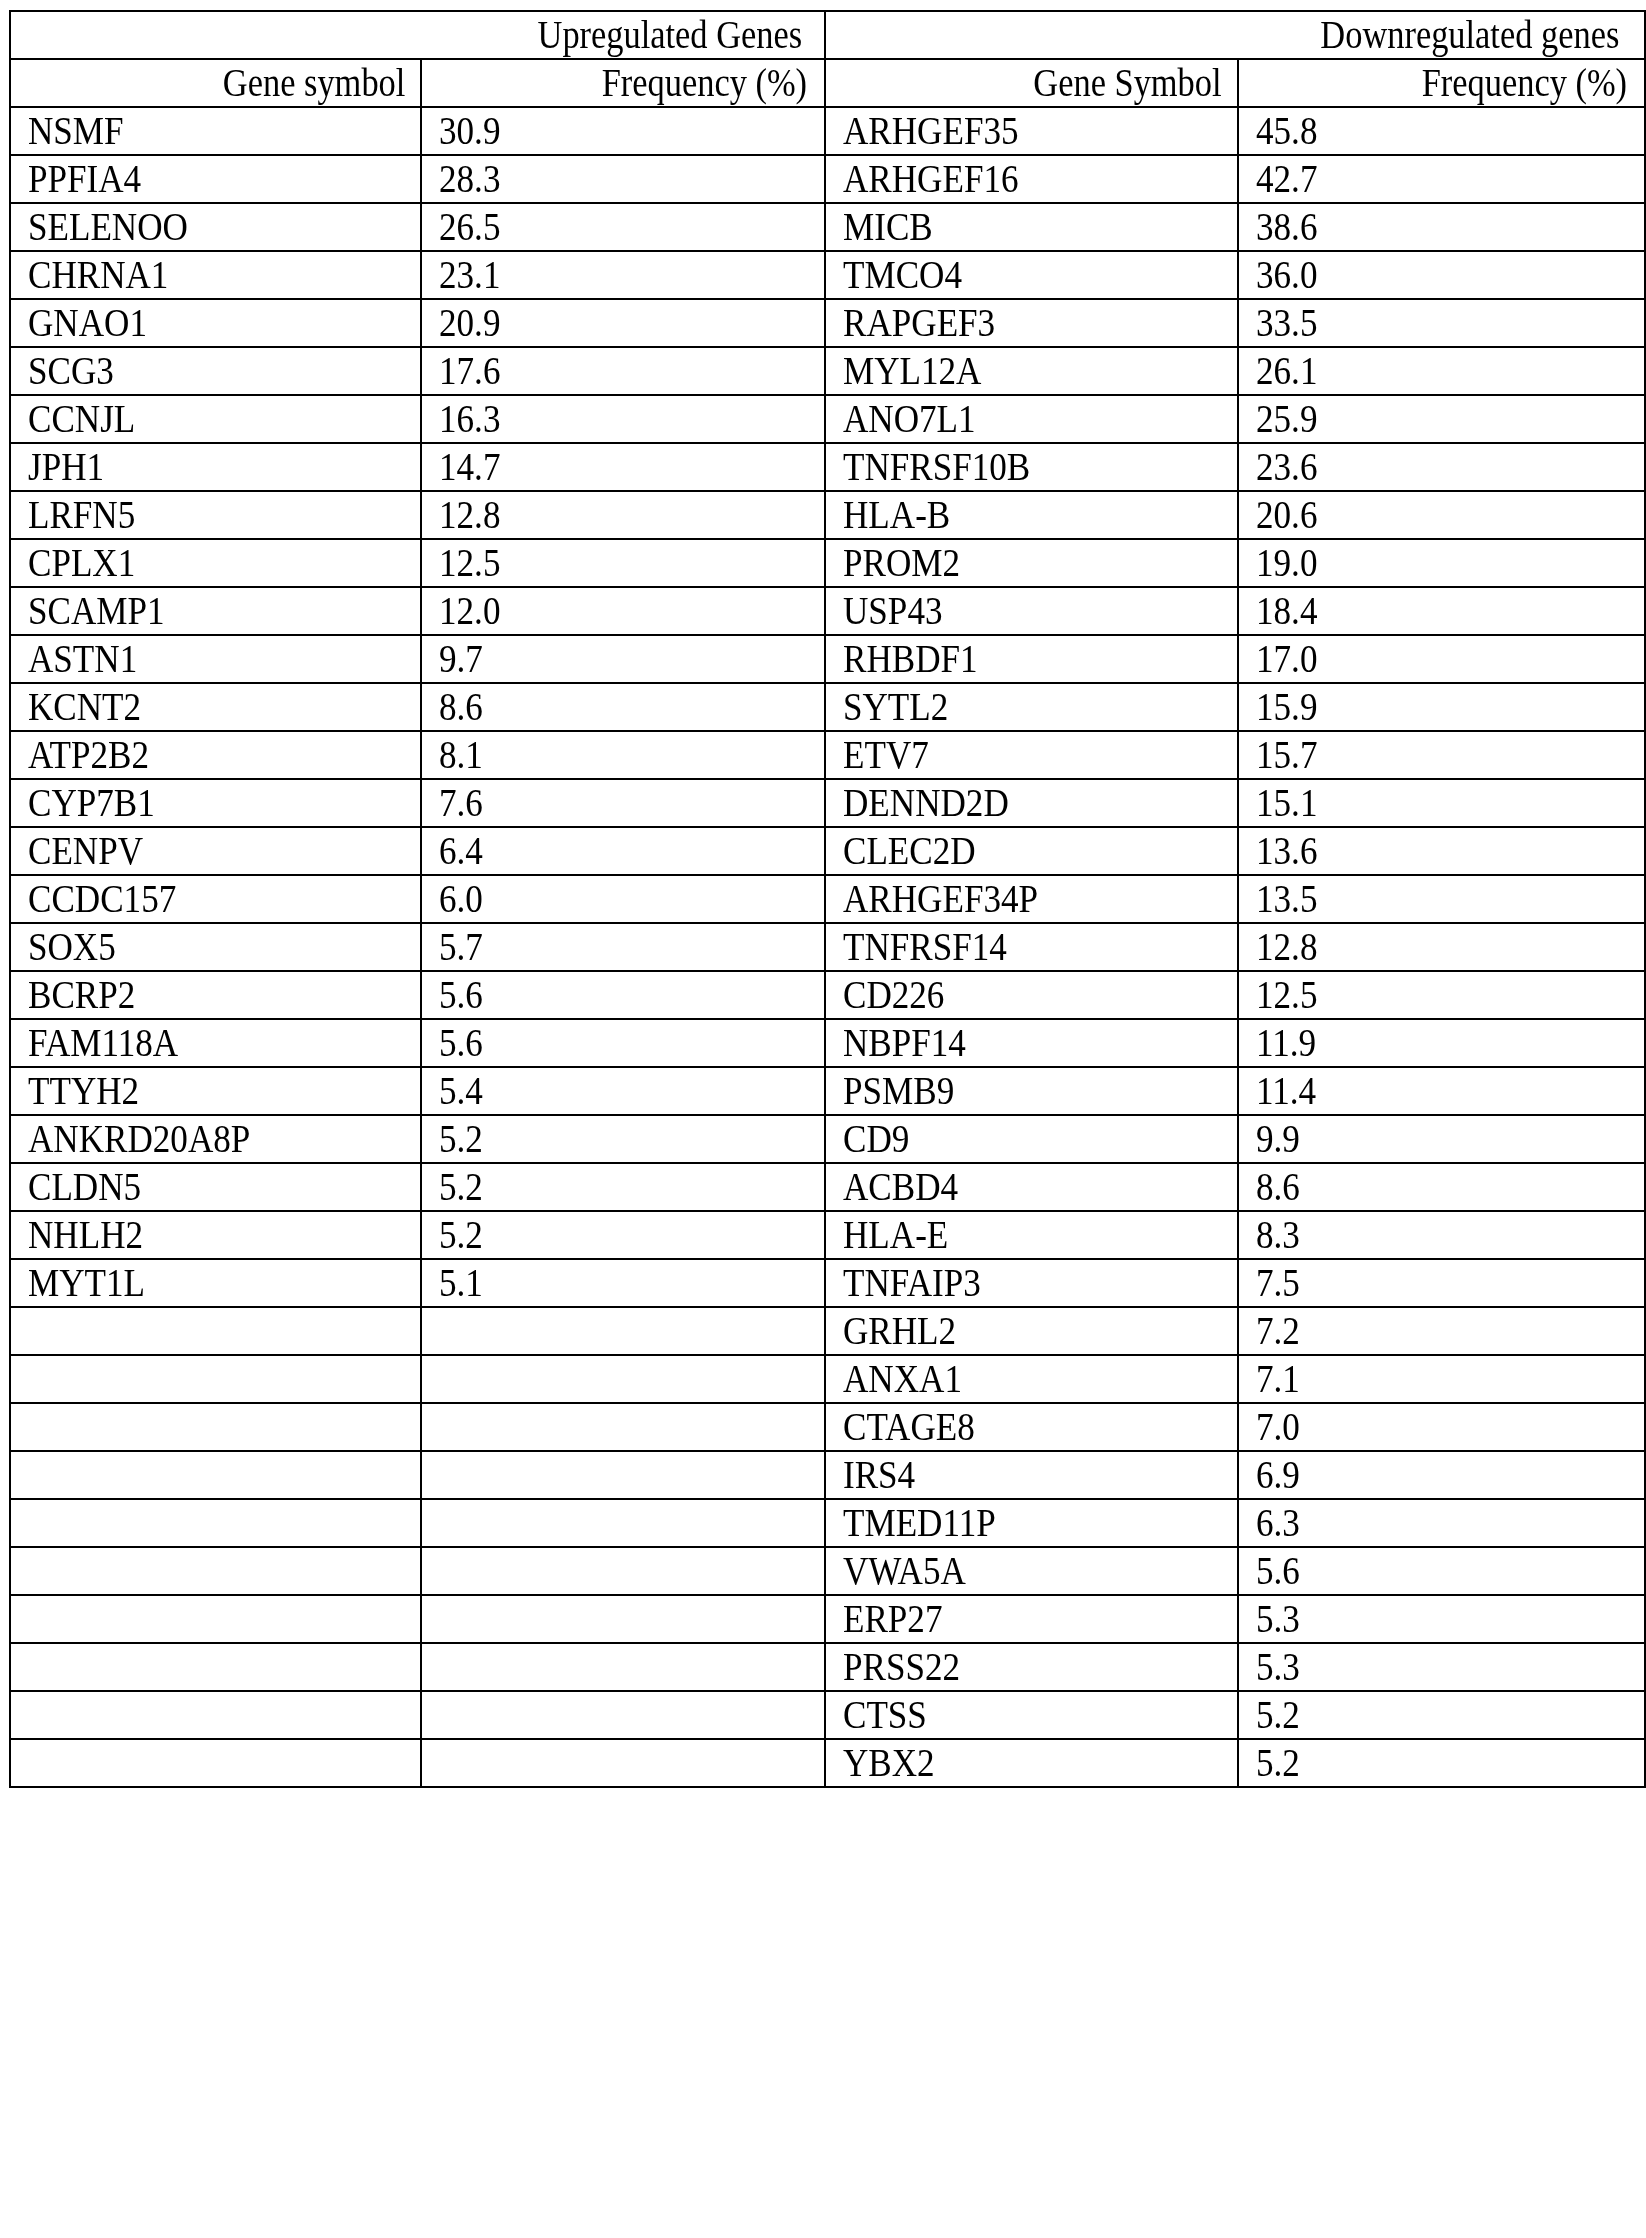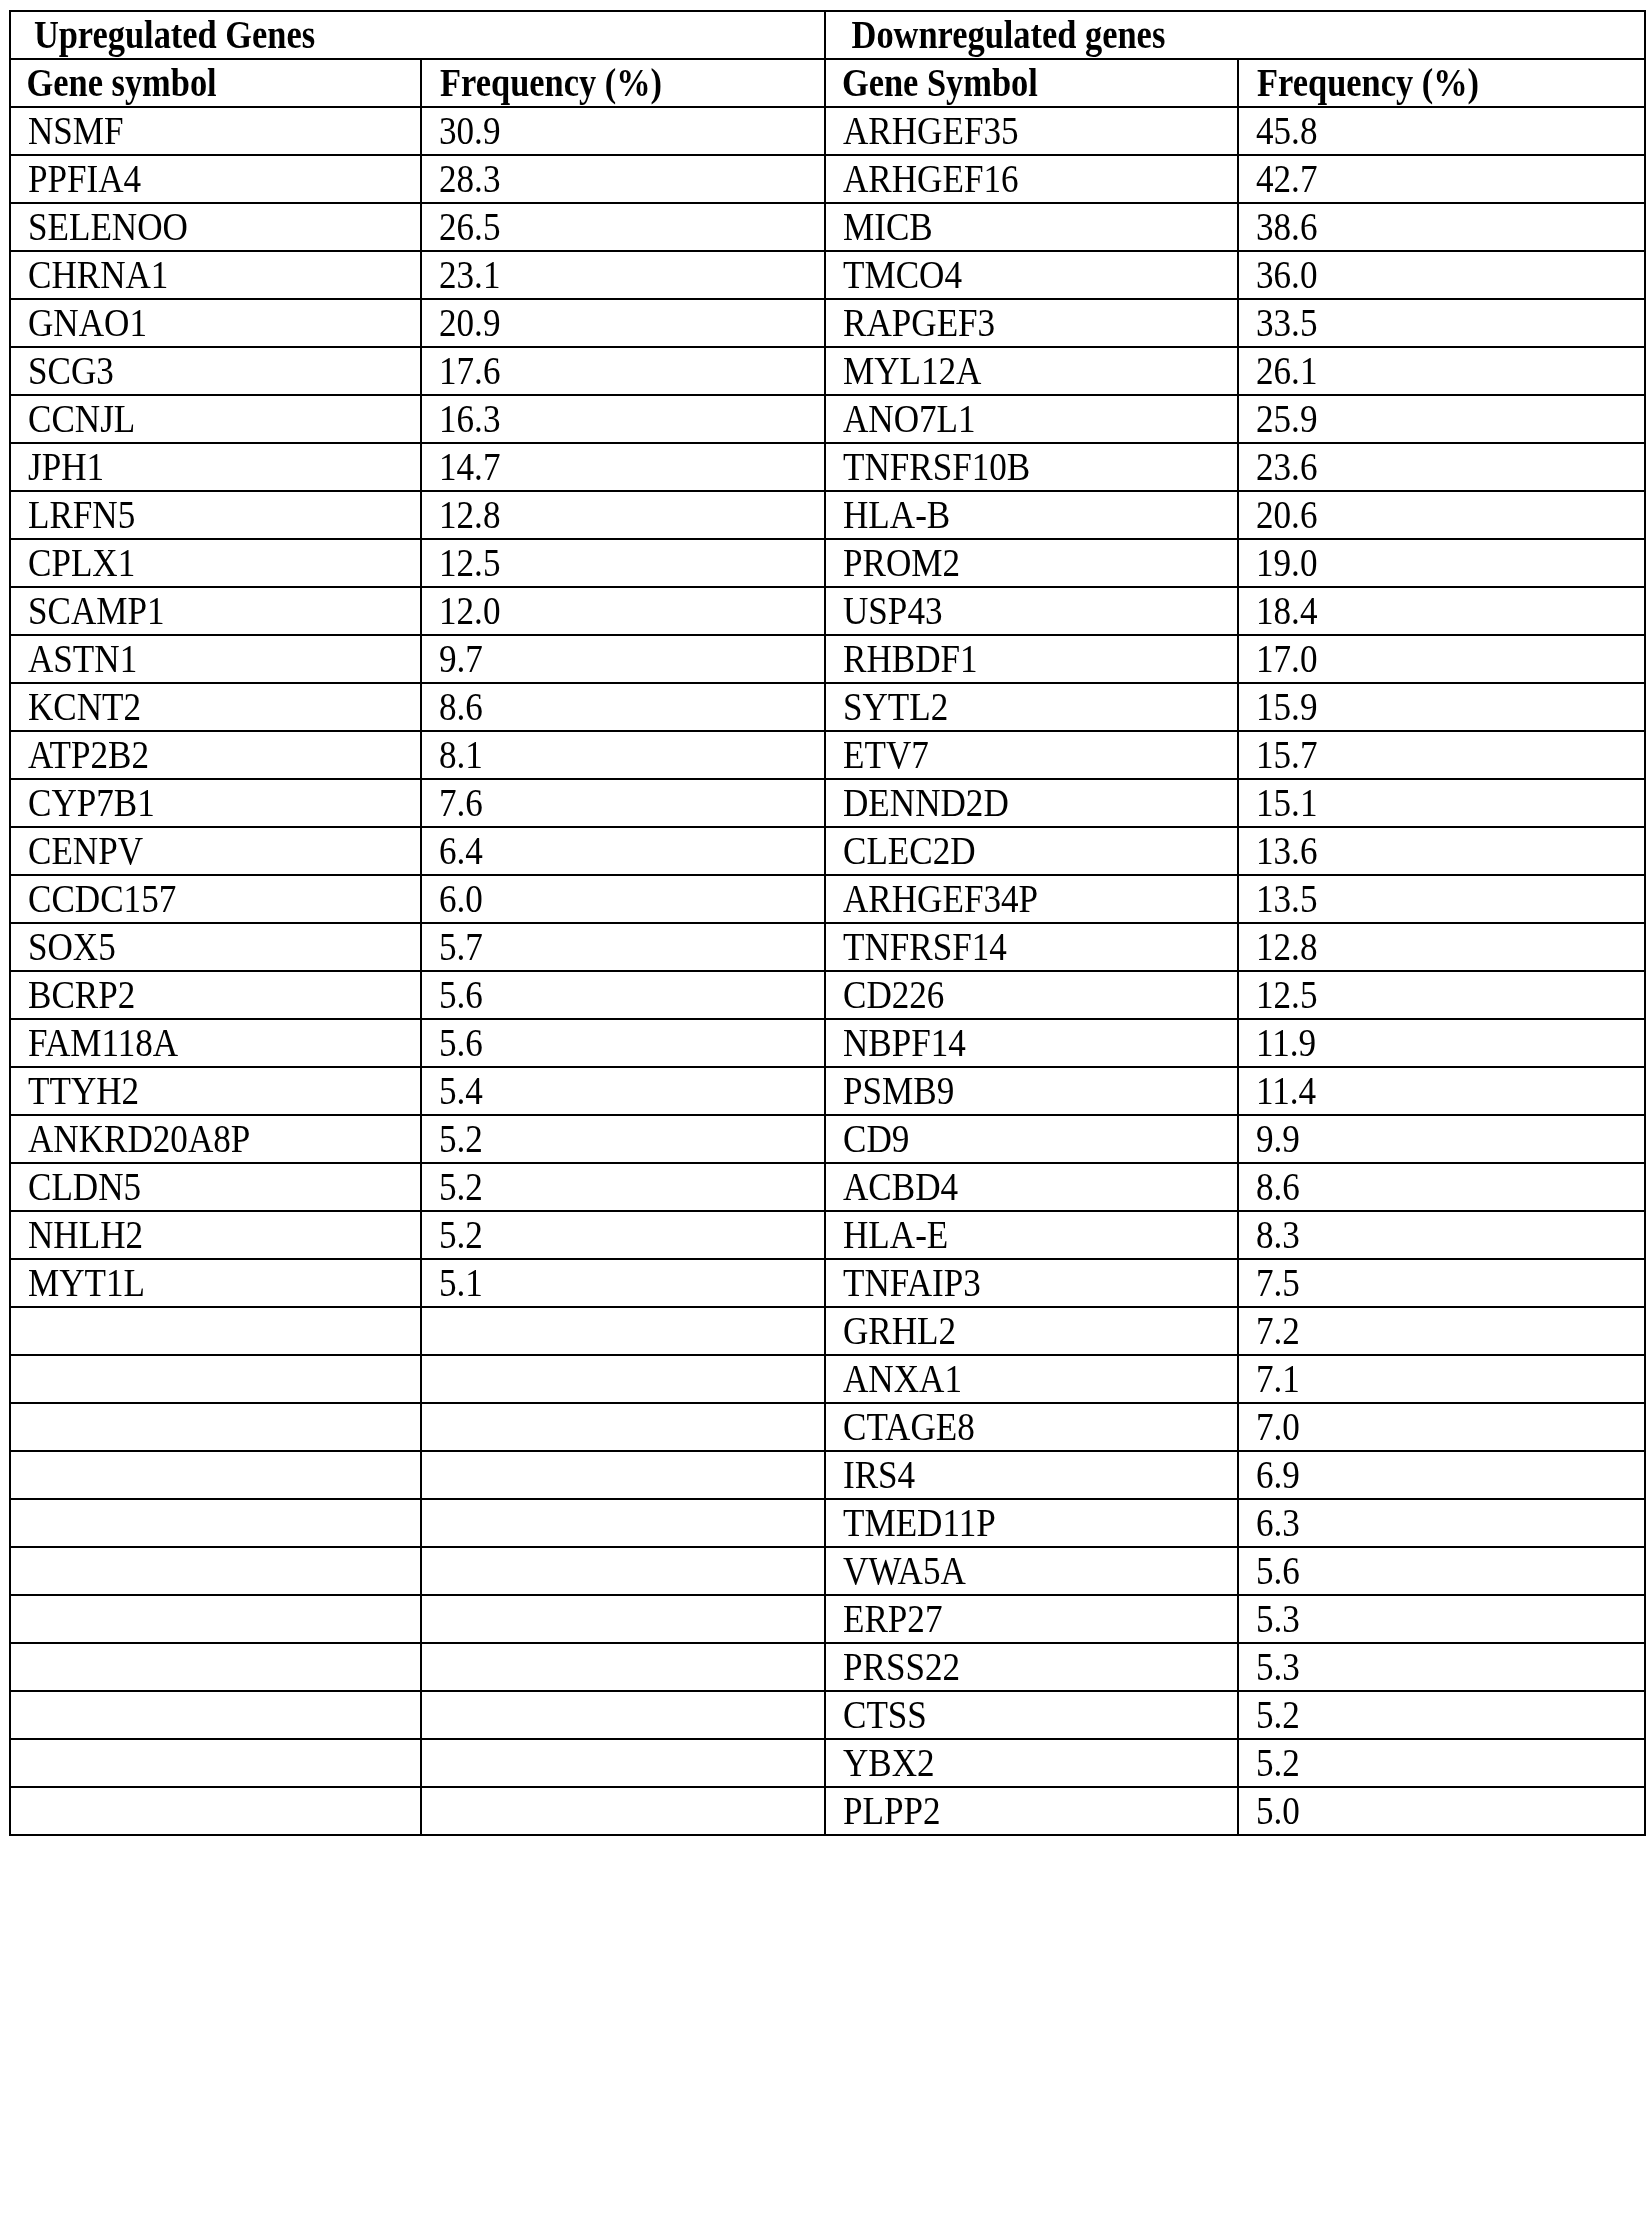--- a/index.html
+++ b/index.html
@@ -17,23 +17,23 @@
   table.genes col.c3 { width: 413px; }
   table.genes col.c4 { width: 407px; }
   table.genes th, table.genes td {
     border: 2.6px solid #000;
     height: 46px;
     padding: 0;
     overflow: hidden;
     white-space: nowrap;
   }
   table.genes th {
-    font-weight: bold;
+    font-weight: normal;
     font-size: 40px;
-    text-align: left;
+    text-align: right;
     line-height: 46px;
     transform-origin: center;
   }
   table.genes th span { display: inline-block; transform: scaleX(0.86); }
   table.genes td {
     font-size: 39px;
     text-align: left;
     padding-left: 17.3px;
     line-height: 46px;
   }
@@ -266,21 +266,15 @@
         <td></td>
         <td><span>CTSS</span></td>
         <td><span>5.2</span></td>
       </tr>
       <tr class="data">
         <td></td>
         <td></td>
         <td><span>YBX2</span></td>
         <td><span>5.2</span></td>
       </tr>
-      <tr class="data">
-        <td></td>
-        <td></td>
-        <td><span>PLPP2</span></td>
-        <td><span>5.0</span></td>
-      </tr>
     </tbody>
 </table>
 
 
 </body></html>

